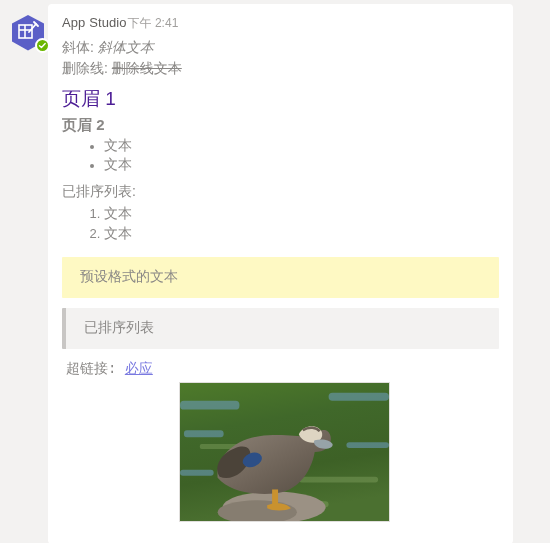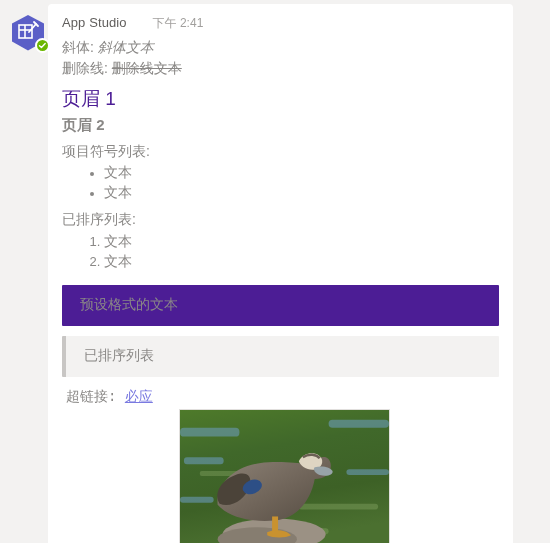--- a/index.html
+++ b/index.html
@@ -56,21 +56,21 @@
     display: flex;
     align-items: center;
     justify-content: center;
   }
   .avatar-badge svg { display: block; }
 
   
   .msg-header {
     display: flex;
     align-items: baseline;
-    gap: 26px;
+    gap: 1px;
     margin: 1px 0 6px 0;
   }
   .sender-name {
     font-size: 13px;
     color: #605e5c;
     font-weight: 400;
     letter-spacing: .1px;
   }
   .msg-time {
     font-size: 12px;
@@ -126,21 +126,21 @@
     margin: 1px 0;
     line-height: 1.35;
   }
   ul.bullet-list li { list-style-type: disc; }
   ol.number-list li { list-style-type: decimal; }
   ul.bullet-list li::marker { font-size: 12px; }
   ol.number-list li::marker { font-size: 13px; }
 
   
   .pre-block {
-    background: #4c1d95;
+    background: #fef9c3;
     margin: 14px 0 0 0;
     padding: 10px 0 11px 18px;
     font-size: 14px;
     color: #8a8886;
     border-radius: 1px;
   }
 
   
   .quote-block {
     background: #f3f2f1;
@@ -218,21 +218,20 @@
       <span class="em">斜体文本</span>
     </div>
     <div class="fmt-line">
       <span>删除线:</span>
       <span class="strike">删除线文本</span>
     </div>
 
     <div class="h1">页眉 1</div>
     <div class="h2">页眉 2</div>
 
-    <div class="para">项目符号列表:</div>
     <ul class="bullet-list">
       <li>文本</li>
       <li>文本</li>
     </ul>
 
     <div class="para">已排序列表:</div>
     <ol class="number-list">
       <li>文本</li>
       <li>文本</li>
     </ol>

